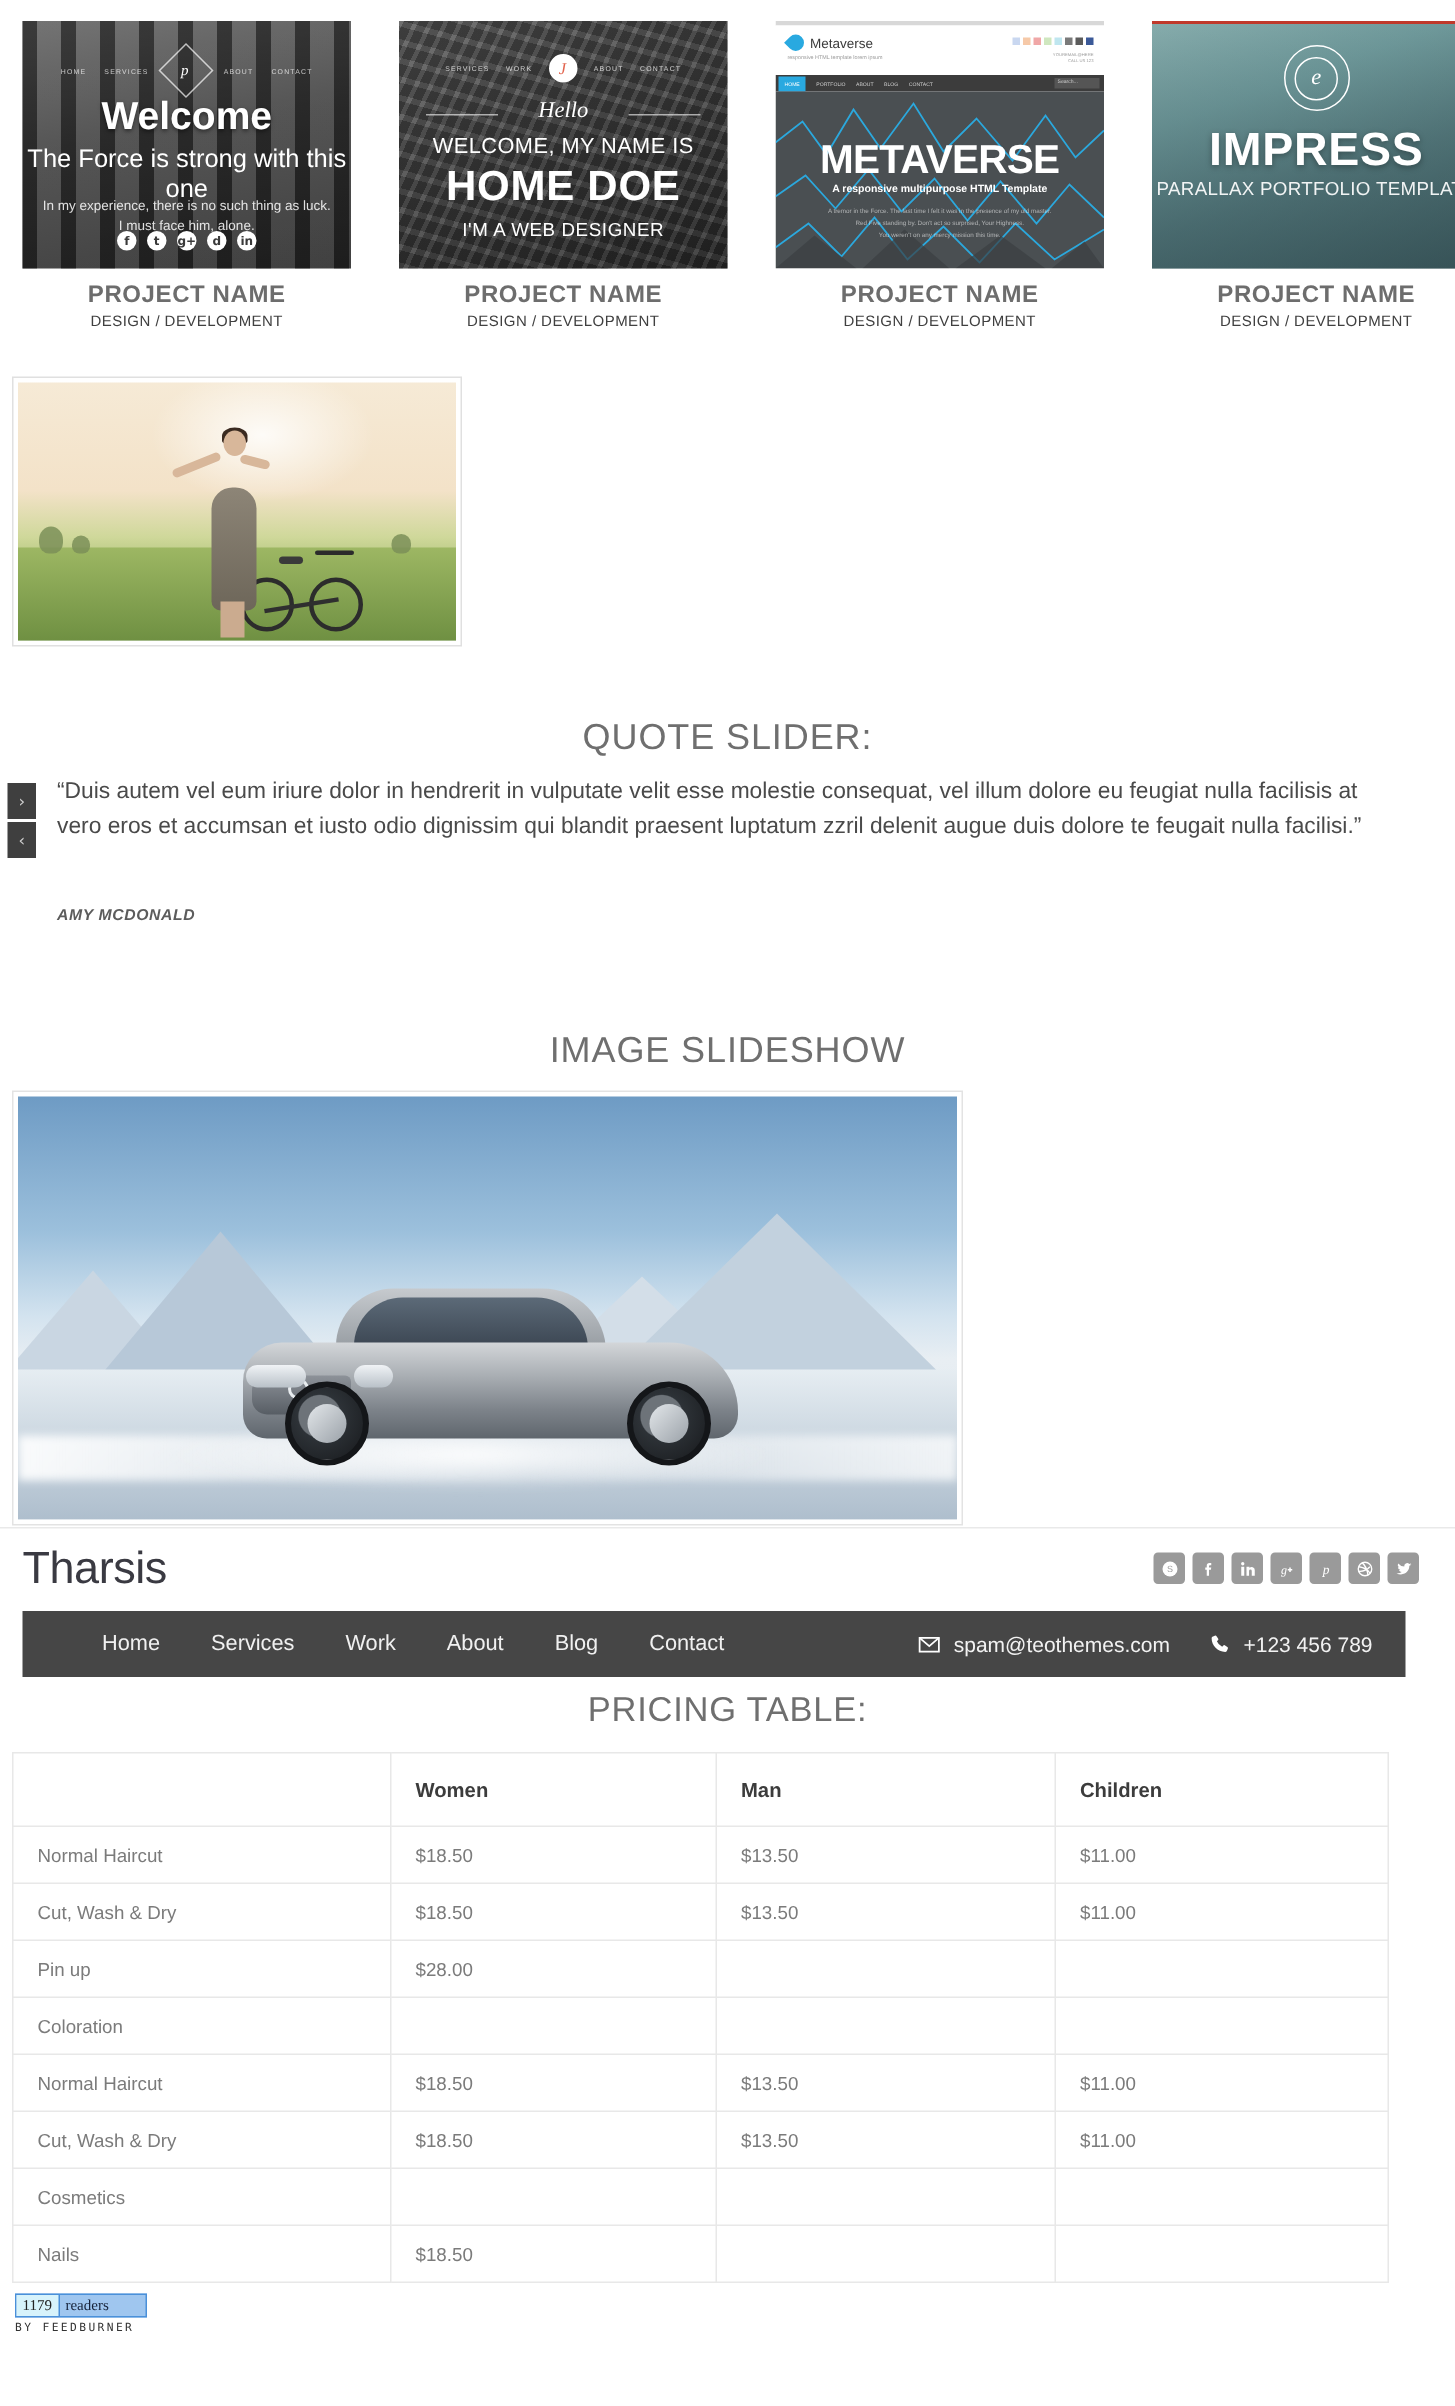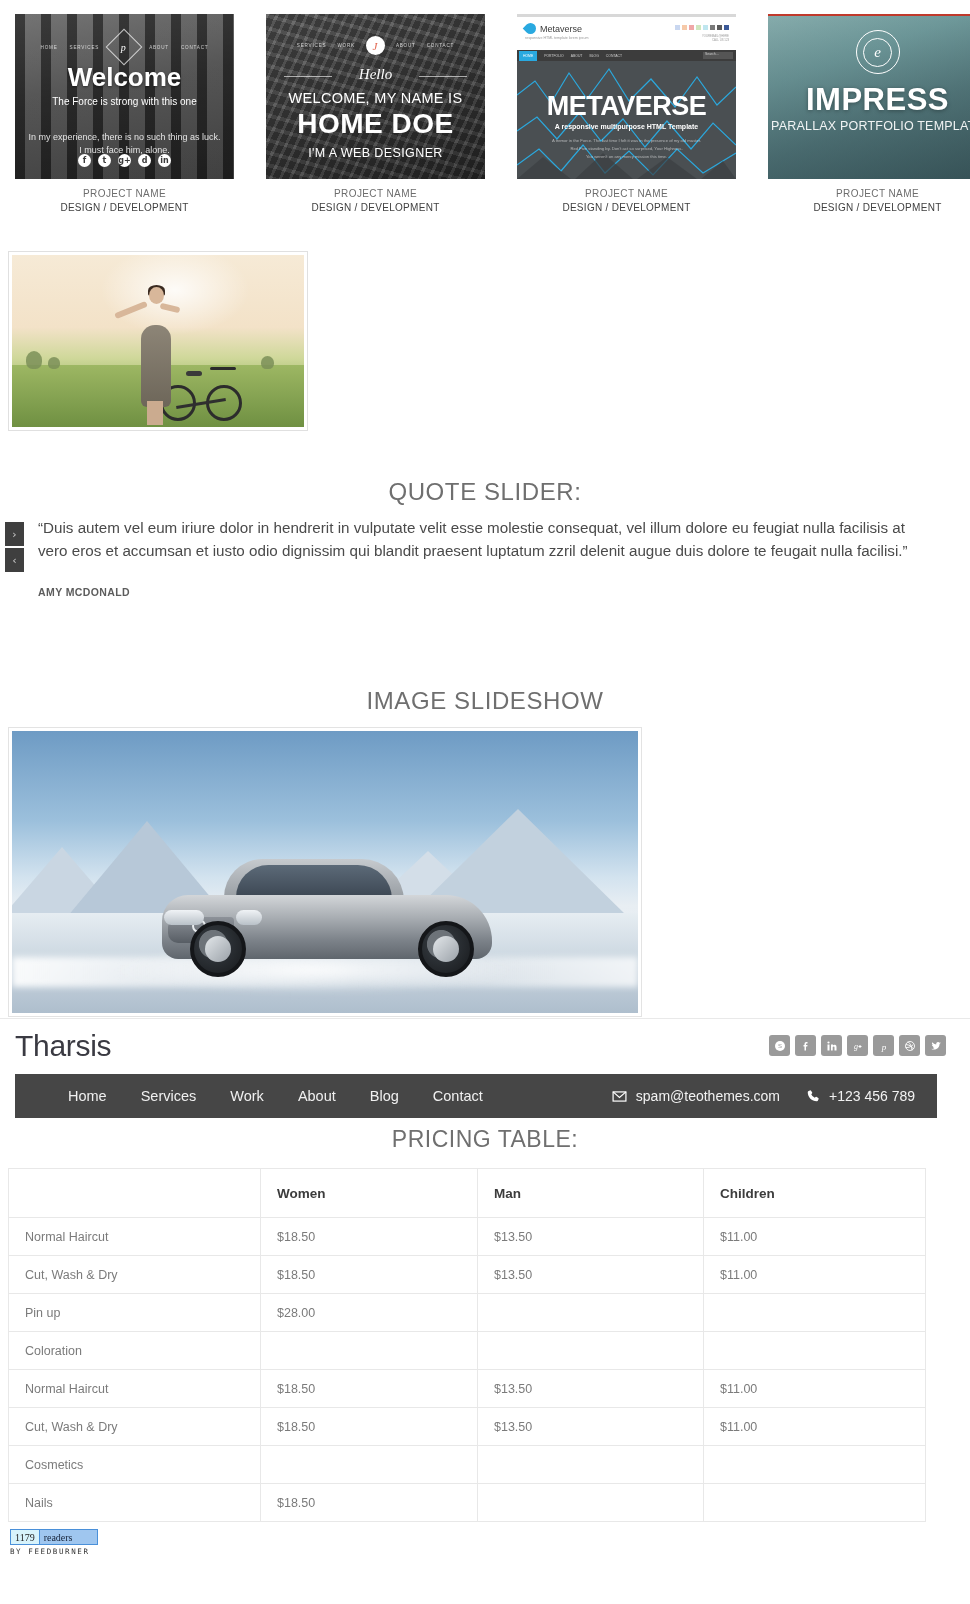--- a/index.html
+++ b/index.html
@@ -18,22 +18,23 @@
     display: flex; gap: 0;
   }
   .portfolio-item { width: 234px; margin-left: 32px; }
   .portfolio-item:first-child { margin-left: 15px; }
   .thumb {
     width: 219px; height: 165px; position: relative; overflow: hidden;
     background: #3a3a3a;
   }
   .thumb-caption { text-align: center; padding-top: 9px; }
   .proj-name {
-    font-size: 10px; color: #6d6d6d; letter-spacing: .4px;
+    font-size: 16px; color: #6d6d6d; letter-spacing: .4px;
     font-family: "Liberation Sans", sans-serif;
+    font-weight: bold;
   }
   .proj-cat { font-size: 10px; color: #404040; margin-top: 3px; letter-spacing: .3px; }
 
   
   .t1 {
     background:
       repeating-linear-gradient(90deg, rgba(0,0,0,.45) 0 10px, rgba(255,255,255,.06) 10px 26px),
       linear-gradient(170deg,#6b6b6b 0%,#4a4a4a 45%,#343434 100%);
   }
   .t1 .nav-mini {
@@ -43,21 +44,21 @@
   }
   .t1 .diamond {
     width:26px; height:26px; border:1px solid rgba(255,255,255,.7);
     transform:rotate(45deg); display:flex; align-items:center; justify-content:center;
   }
   .t1 .diamond span{ transform:rotate(-45deg); font-family:"Liberation Serif",serif; font-size:10px; color:#fff; font-style:italic;}
   .t1 .welcome {
     position:absolute; top:48px; width:100%; text-align:center; color:#fff;
     font-size:26px; font-weight:bold; text-shadow:0 1px 3px rgba(0,0,0,.5);
   }
-  .t1 .sub1 { position:absolute; top:82px; width:100%; text-align:center; color:#fff; font-size:10px; }
+  .t1 .sub1 { position:absolute; top:82px; width:100%; text-align:center; color:#fff; font-size:17px; }
   .t1 .sub2 { position:absolute; top:100px; width:100%; text-align:center; color:rgba(255,255,255,.85); font-size:9px; line-height:1.45;margin-top:17px; }
   .t1 .socials {
     position:absolute; top:140px; width:100%; display:flex; justify-content:center; gap:7px;
   }
   .t1 .socials i {
     width:13px; height:13px; border-radius:50%; background:#fff; color:#3a3a3a;
     font-size:8px; font-style:normal; display:flex; align-items:center; justify-content:center;
     font-weight:bold; font-family:"DejaVu Sans",sans-serif;
   }
 
@@ -171,22 +172,22 @@
     display:flex; align-items:center; justify-content:center;
     font-size:11px; font-family:"DejaVu Sans",sans-serif;
     border:none; cursor:pointer;
   }
   .qbtn + .qbtn { margin-top:2px; }
   .quote-body{
     position:absolute; top:516px; left:38px; width:884px;
     font-size:15.2px; line-height:1.52; color:#4a4a4a;
   }
   .quote-author{
-    position:absolute; top:586px; left:38px;
-    font-size:10.5px; font-weight:bold; color:#5c5c5c; letter-spacing:.4px;
+    position:absolute; top:604px; left:38px;
+    font-size:10.5px; font-weight:bold; color:#5c5c5c; letter-spacing:.4px;font-style:italic;
   }
 
   
   .slideshow-title{
     position:absolute; top:687px; left:0; width:970px; text-align:center;
     font-size:24px; color:#6f6f6f; letter-spacing:.6px;
   }
   .slideshow-box{
     position:absolute; top:727px; left:8px; width:634px; height:290px;
     border:1px solid #e3e3e3; padding:3px; background:#fff; overflow:hidden;

